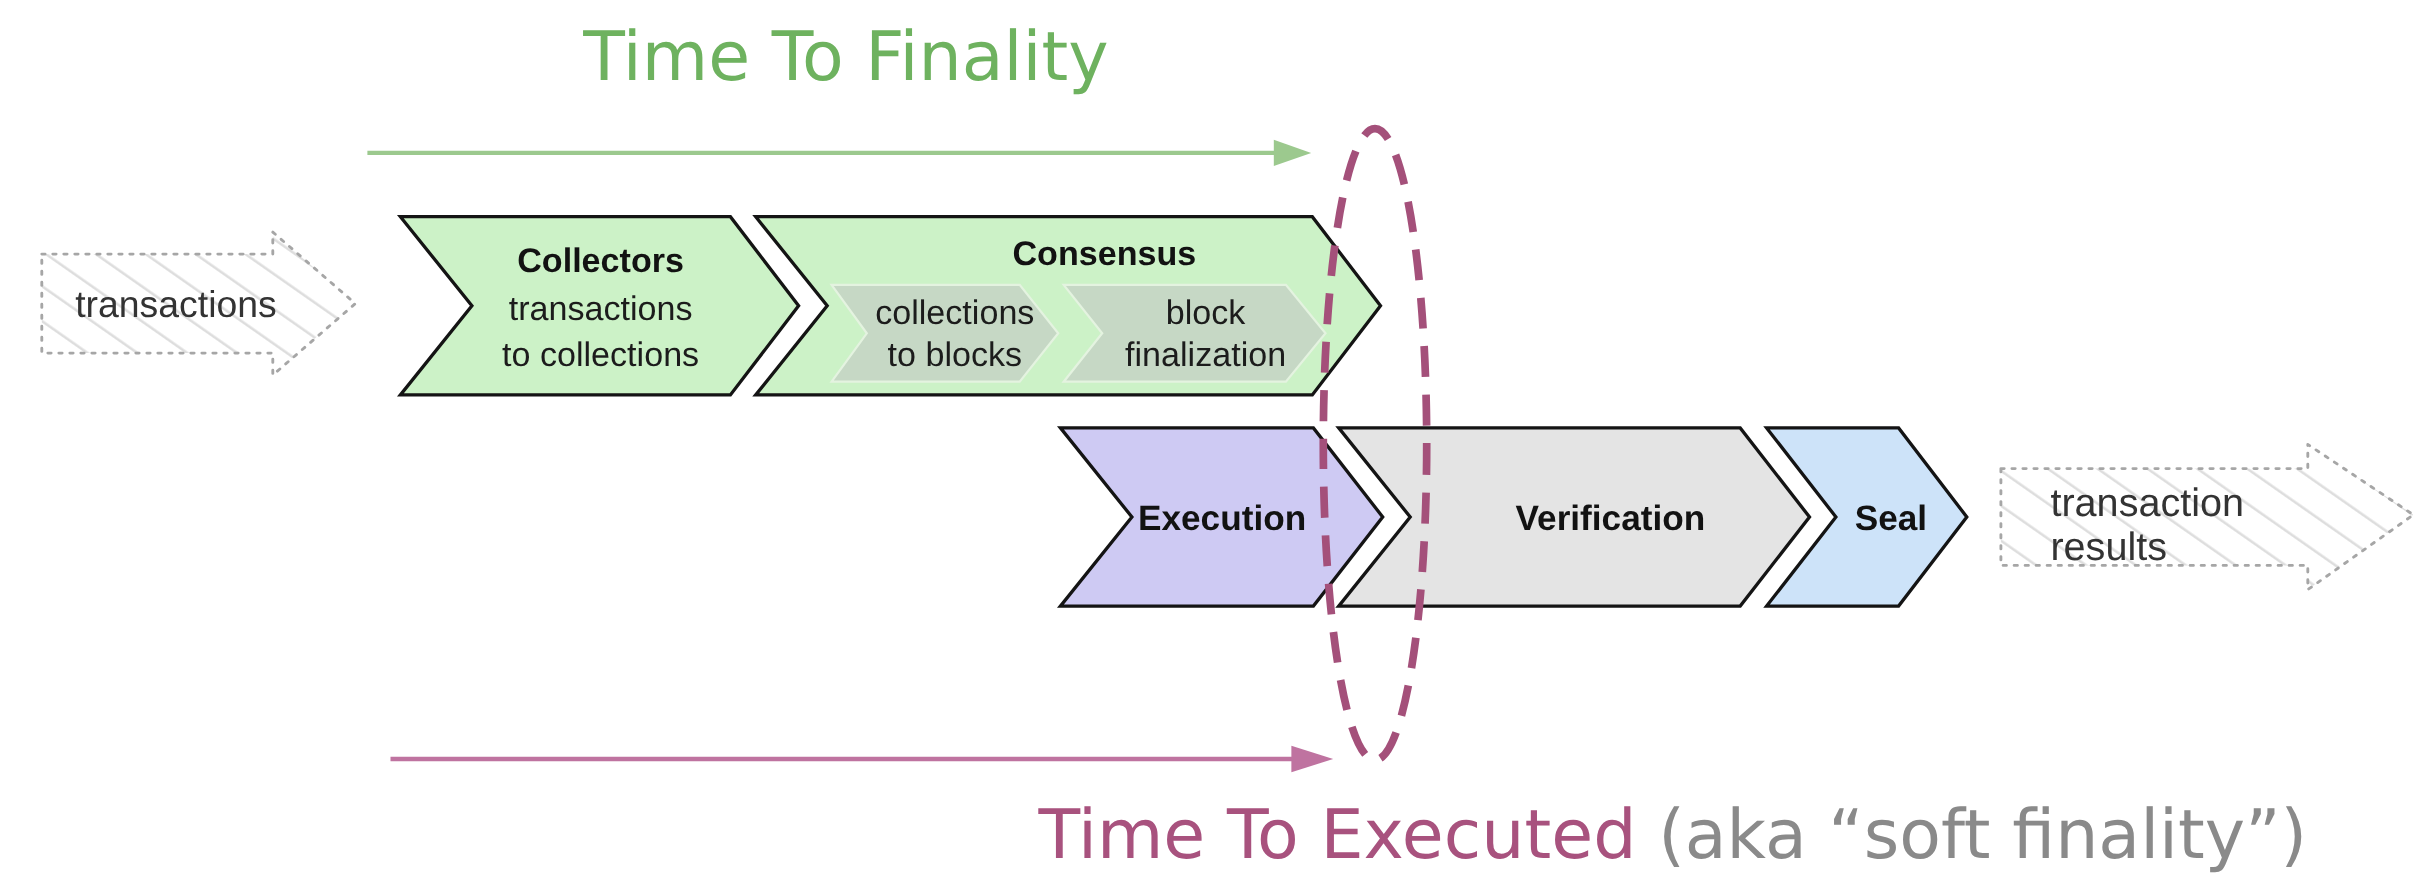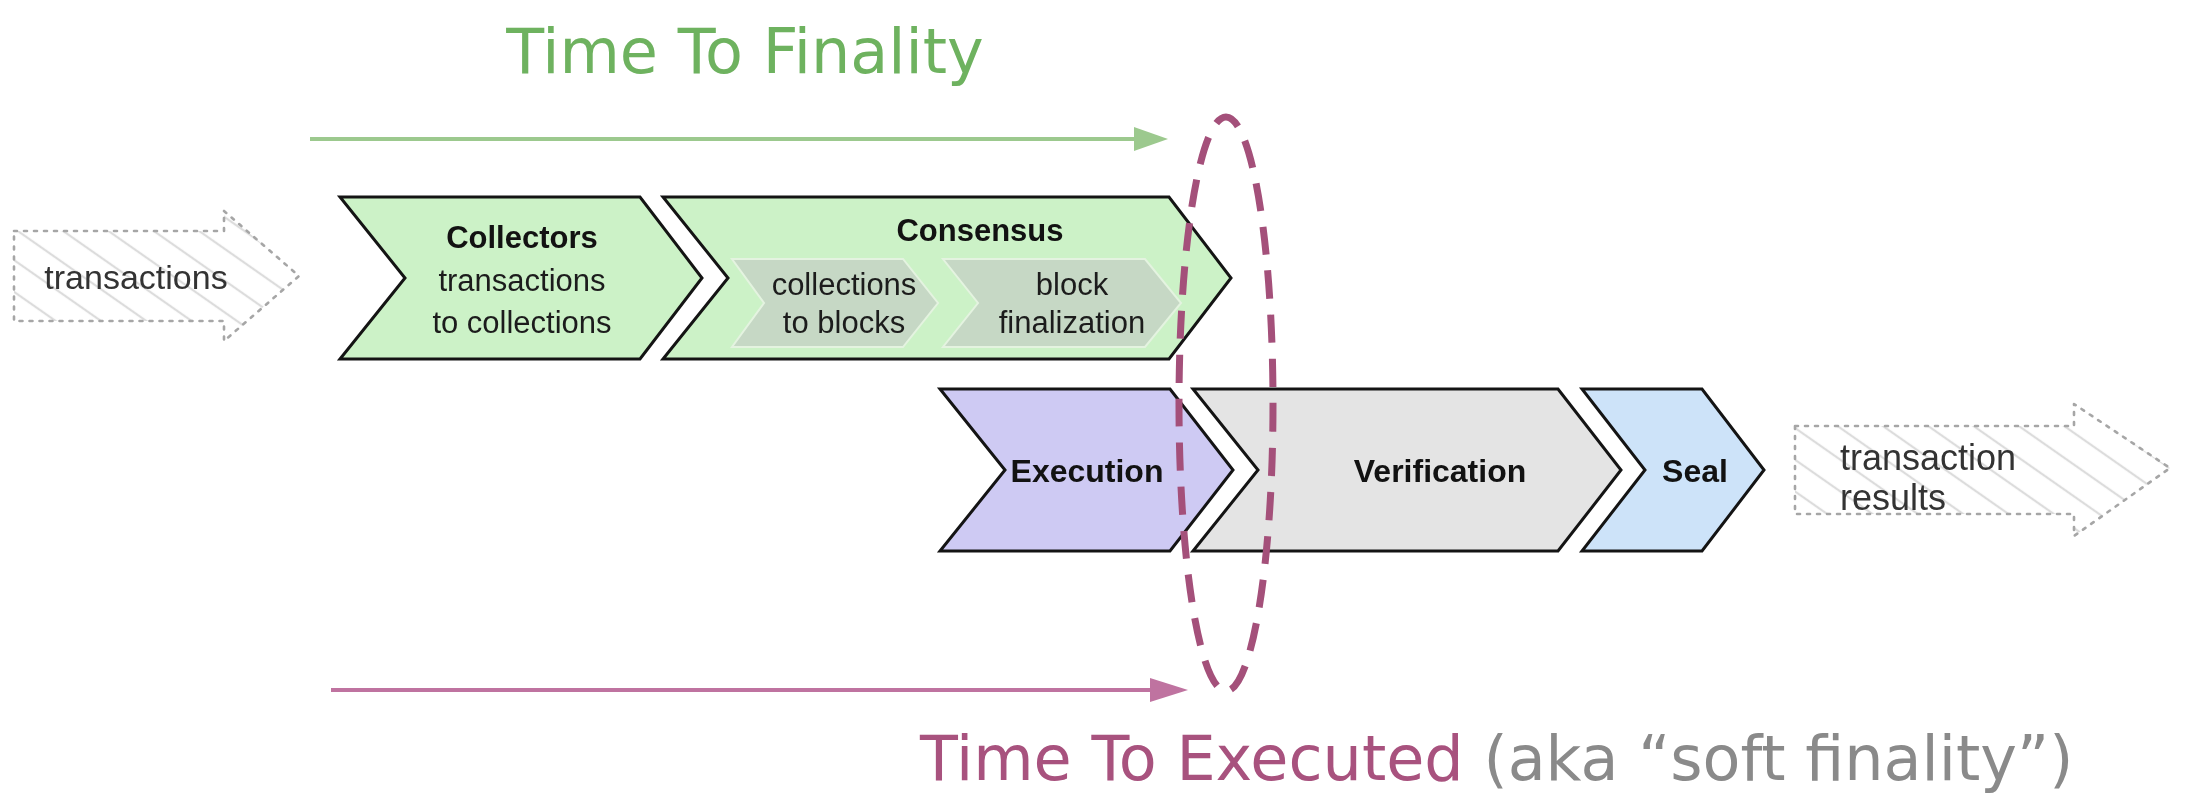--- a/index.html
+++ b/index.html
@@ -1,16 +1,16 @@
 <!DOCTYPE html>
 <html><head>
 <meta charset="utf-8">
 <style>
   html, body { margin: 0; padding: 0; background: #ffffff; }
-  .stage-wrap { width: 2074px; height: 806px; position: relative; }
+  .stage-wrap { width: 2074px; height: 806px; position: relative; margin-left: 24px; }
   svg { display: block; font-family: "Liberation Sans", sans-serif; }
   text { user-select: none; }
   .big-title { font-family: "DejaVu Sans", "Liberation Sans", sans-serif; font-weight: normal; }
   .stage-label { font-weight: bold; fill: #121212; }
   .stage-sub   { font-weight: normal; fill: #1c1c1c; }
   .sketch-text { fill: #333333; }
 </style>
 </head>
 <body>
 

